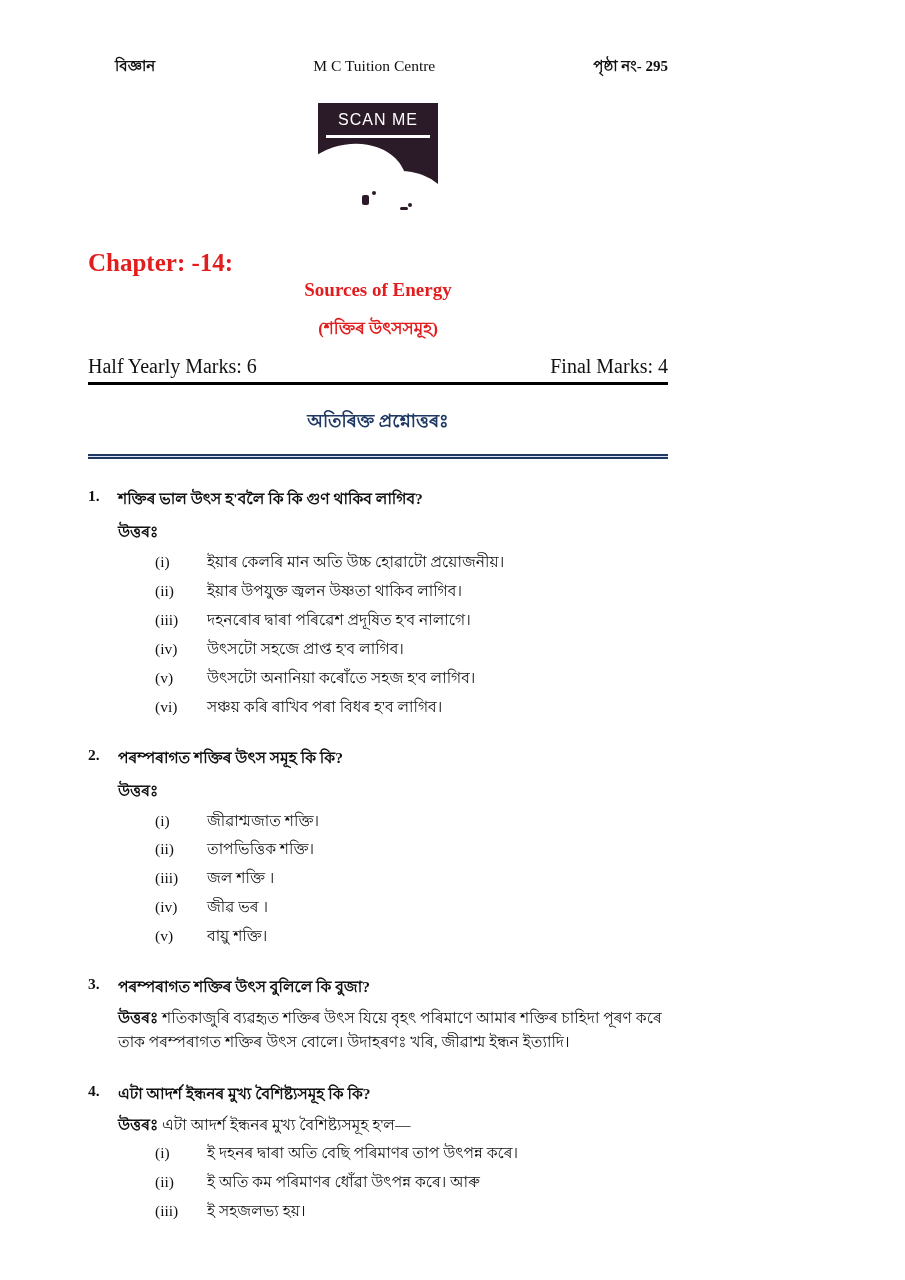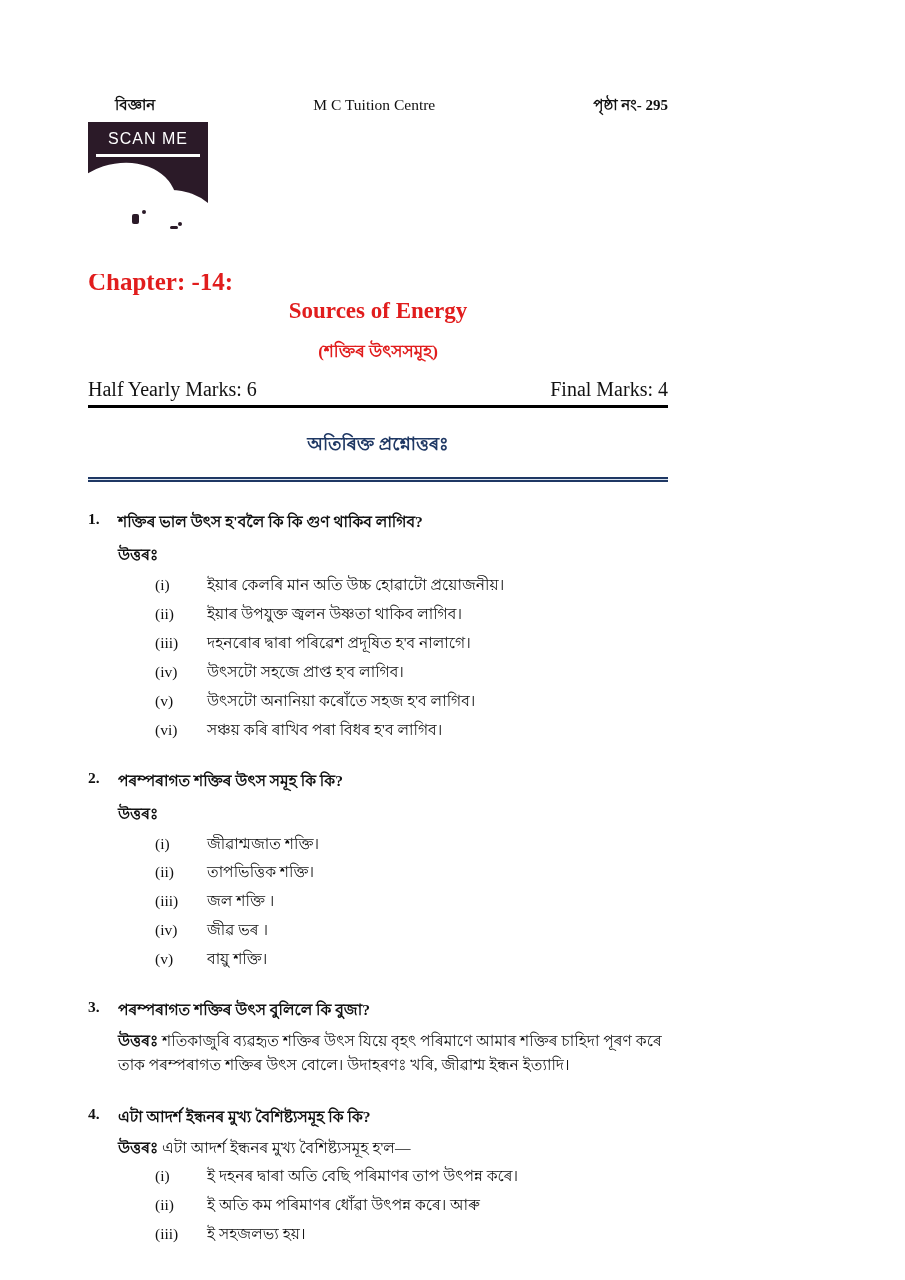--- a/index.html
+++ b/index.html
@@ -4,50 +4,50 @@
 <style>
   * { margin: 0; padding: 0; box-sizing: border-box; }
   html, body { background: #ffffff; }
   body {
     width: 905px; height: 1280px;
     font-family: "Liberation Serif", "DejaVu Serif", serif;
     color: #111111;
     position: relative;
     overflow: hidden;
   }
-  .page { padding: 93px 85px 0 88px; width: 753px; }
+  .page { padding: 54px 85px 0 88px; width: 753px; }
 
   
   .header-row { display: flex; justify-content: space-between; align-items: baseline; font-size: 15px; }
   .header-left { margin-left: 27px; font-weight: bold; }
   .header-center { font-weight: normal; font-size: 15.5px; }
   .header-right { font-weight: bold; }
 
   
-  .qr-wrap { display: flex; margin-top: 4px; }
+  .qr-wrap { display: flex; justify-content: center; margin-top: 24px; }
   .qr-box {
     width: 120px; height: 152px; background: #2b1a28;
     position: relative; overflow: hidden;
     display: flex; flex-direction: column; align-items: center;
   }
   .qr-label { color: #ffffff; font-family: "Liberation Sans", sans-serif; font-size: 16px; letter-spacing: 1px; margin-top: 8px; }
   .qr-line { width: 86%; height: 3px; background: #ffffff; margin-top: 6px; }
   .qr-blob1, .qr-blob2, .qr-blob3 { position: absolute; background: #ffffff; border-radius: 50%; }
   .qr-blob1 { width: 120px; height: 95px; left: -30px; top: 42px; transform: rotate(-18deg); }
   .qr-blob2 { width: 110px; height: 100px; left: 28px; top: 68px; }
   .qr-blob3 { width: 70px; height: 60px; left: -18px; bottom: -18px; }
   .qr-speck { position: absolute; background: #2b1a28; border-radius: 2px; }
   .s1 { width: 7px; height: 10px; left: 44px; top: 92px; }
   .s2 { width: 4px; height: 4px; left: 54px; top: 88px; }
   .s3 { width: 8px; height: 3px; left: 82px; top: 104px; }
   .s4 { width: 4px; height: 4px; left: 90px; top: 100px; }
 
   
   .chapter { color: #e11d1d; font-weight: bold; font-size: 25px; margin-top: -6px; }
-  .title { color: #e11d1d; font-weight: bold; font-size: 23px; text-align: center; margin-top: 2px; }
+  .title { color: #e11d1d; font-weight: bold; font-size: 19px; text-align: center; margin-top: 2px; }
   .subtitle { color: #e11d1d; font-weight: bold; font-size: 17px; text-align: center; margin-top: 14px; }
 
   
   .marks-row { display: flex; justify-content: space-between; font-weight: normal; font-size: 20px; margin-top: 12px; }
   .black-rule { border: 0; border-top: 3px solid #000000; margin-top: 4px; }
 
   
   .section-heading { color: #1f3864; font-weight: bold; font-size: 18px; text-align: center; margin-top: 22px; }
   .double-rule { margin-top: 16px; height: 5px; border-top: 2px solid #1f3864; border-bottom: 2px solid #1f3864; background: #dbe5f1; }
 

